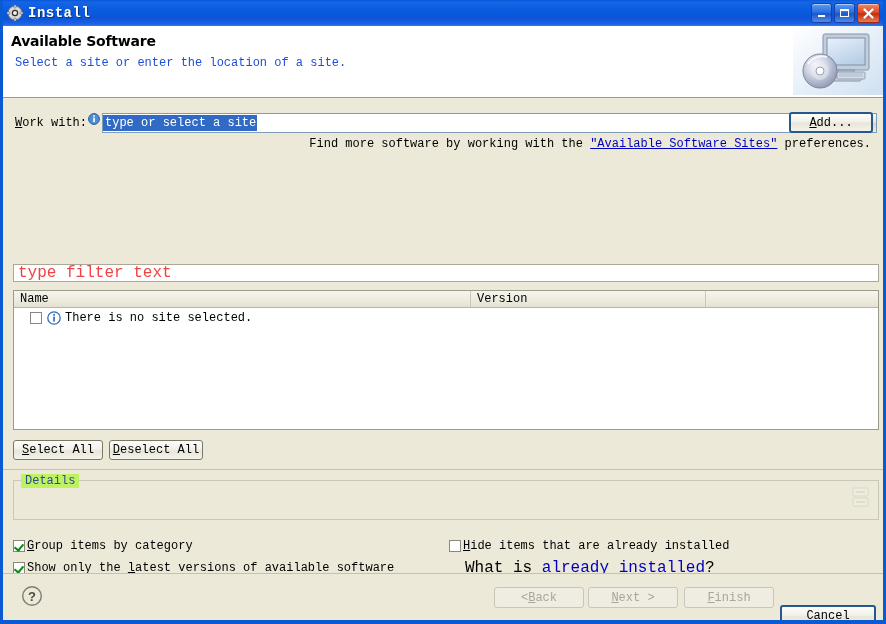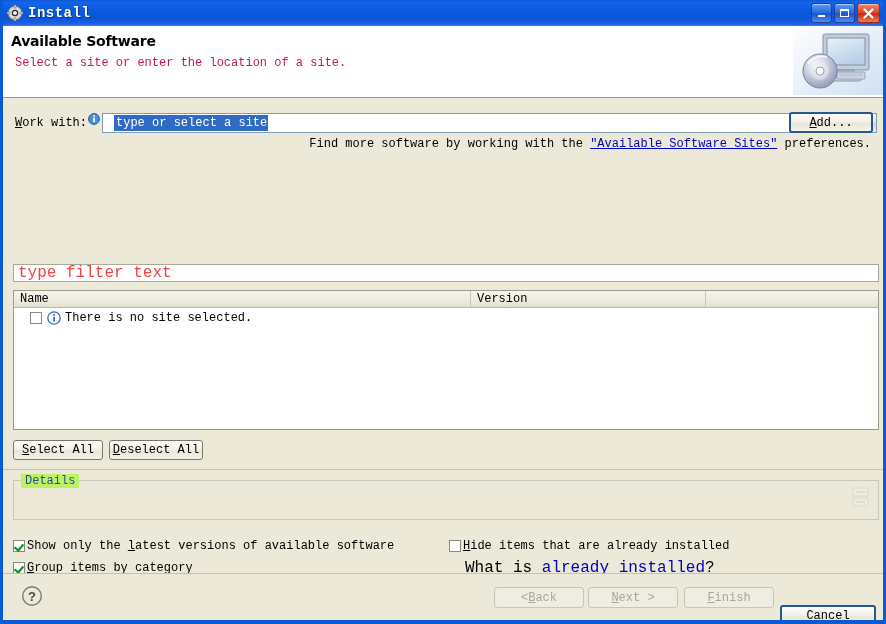--- a/index.html
+++ b/index.html
@@ -111,21 +111,21 @@
     font-size: 14px;
     font-weight: bold;
     color: #000;
     letter-spacing: -0.2px;
   }
   .banner-sub {
     position: absolute;
     left: 12px; top: 30px;
     font-family: "Liberation Mono", monospace;
     font-size: 12px;
-    color: #be185d;
+    color: #1d4ed8;
   }
   .banner-img {
     position: absolute;
     right: 0px; top: 0px;
     width: 90px; height: 69px;
   }
 
   
   .body {
     position: relative;
@@ -168,21 +168,21 @@
     border: 1px solid #7F9DB9;
     box-sizing: border-box;
     display: flex;
     align-items: stretch;
     position: relative;
   }
   .combo-text {
     flex: 1 1 auto;
     display: flex;
     align-items: center;
-    padding-left: 11px;
+    padding-left: 0;
     overflow: hidden;
   }
   .combo-sel {
     background: #316AC5;
     color: #ffffff;
     font-family: "Liberation Mono", monospace;
     font-size: 12px;
     padding: 1px 1px 1px 2px;
     white-space: nowrap;
   }
@@ -566,25 +566,25 @@
         <rect x="2" y="2" width="15" height="8" rx="1" fill="#F2F1E7" stroke="#C6C4B6"></rect>
         <rect x="2" y="12" width="15" height="8" rx="1" fill="#F2F1E7" stroke="#C6C4B6"></rect>
         <line x1="5" y1="6" x2="14" y2="6" stroke="#BFBDAE" stroke-width="1.4"></line>
         <line x1="5" y1="16" x2="14" y2="16" stroke="#BFBDAE" stroke-width="1.4"></line>
       </svg>
     </div>
 
     <div class="checks-left">
       <div class="chk-row">
         <span class="cbx checked"></span>
-        <span class="lbl"><span>Show only the </span><span class="mn">l</span><span>atest versions of available software</span></span>
+        <span class="lbl"><span></span><span class="mn">G</span><span>roup items by category</span></span>
       </div>
       <div class="chk-row">
         <span class="cbx checked"></span>
-        <span class="lbl"><span></span><span class="mn">G</span><span>roup items by category</span></span>
+        <span class="lbl"><span>Show only the </span><span class="mn">l</span><span>atest versions of available software</span></span>
       </div>
       <div class="chk-row">
         <span class="cbx"></span>
         <span class="lbl"><span></span><span>S</span><span>how only software applicable to target environment</span></span>
       </div>
       <div class="chk-row">
         <span class="cbx checked"></span>
         <span class="lbl"><span></span><span class="mn">C</span><span>ontact all update sites during install to find required software</span></span>
       </div>
     </div>

